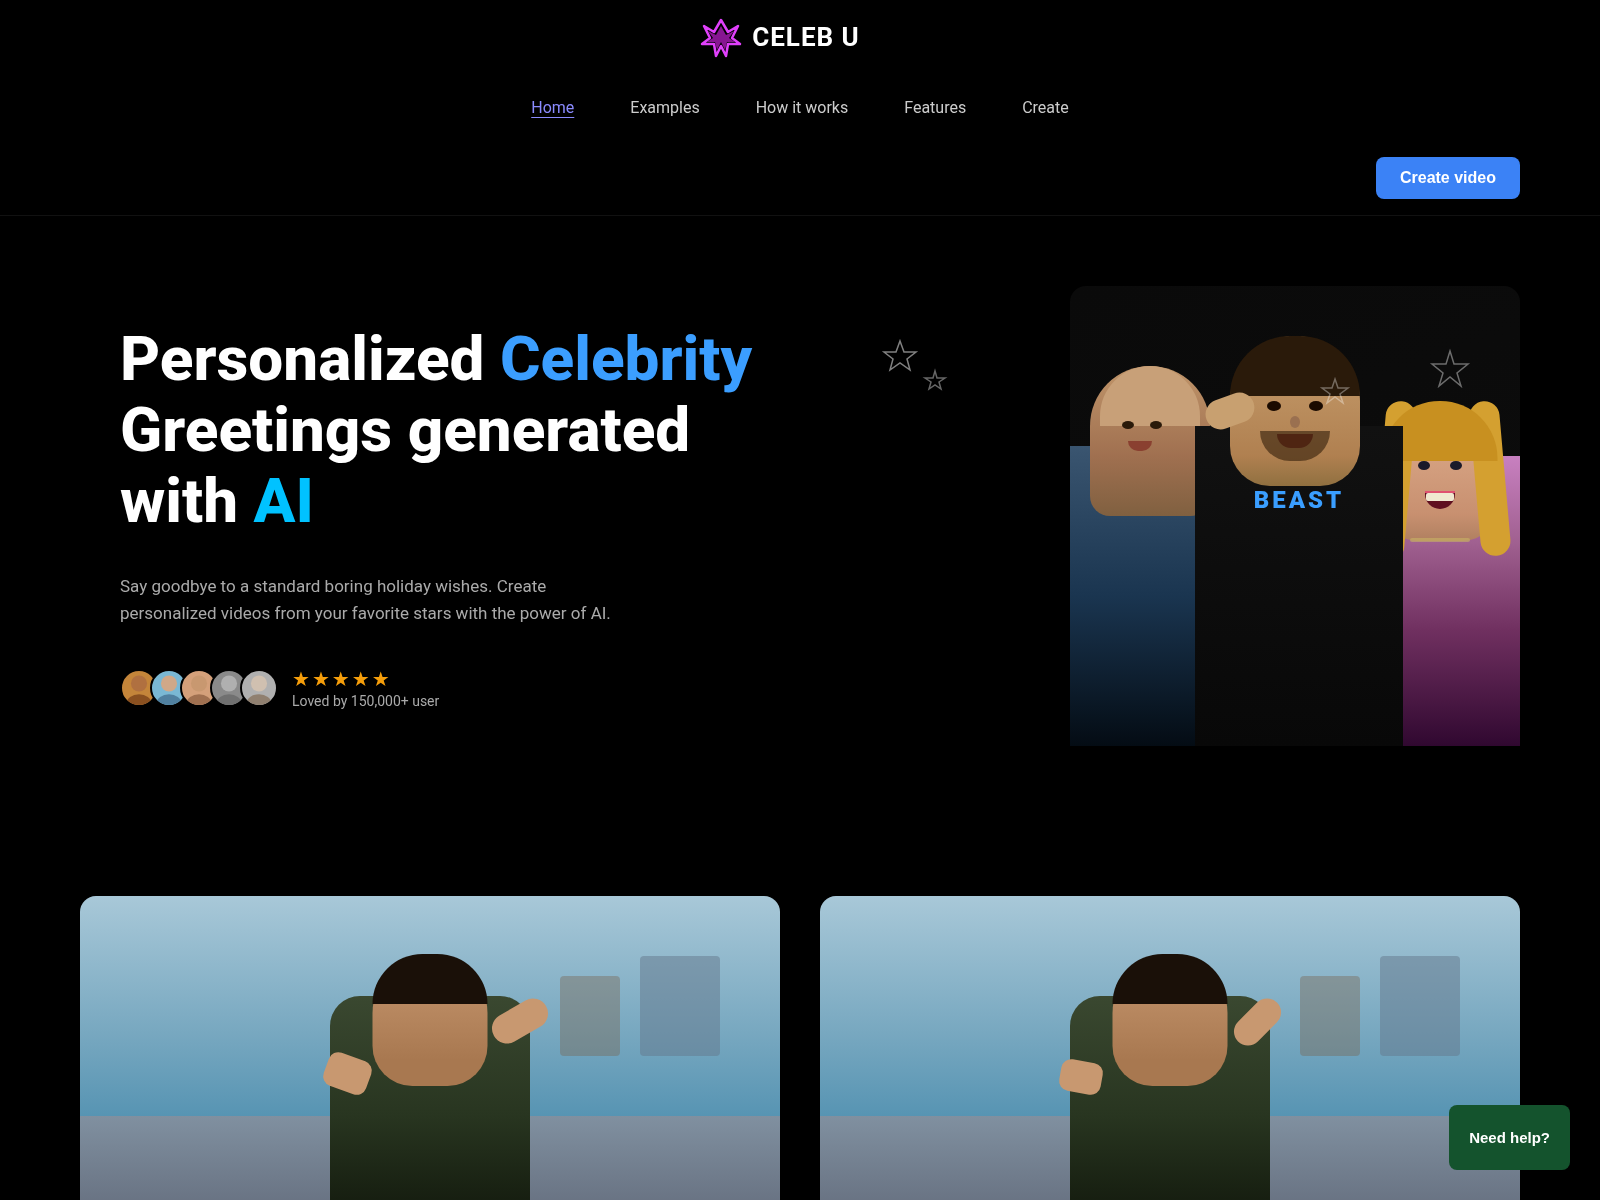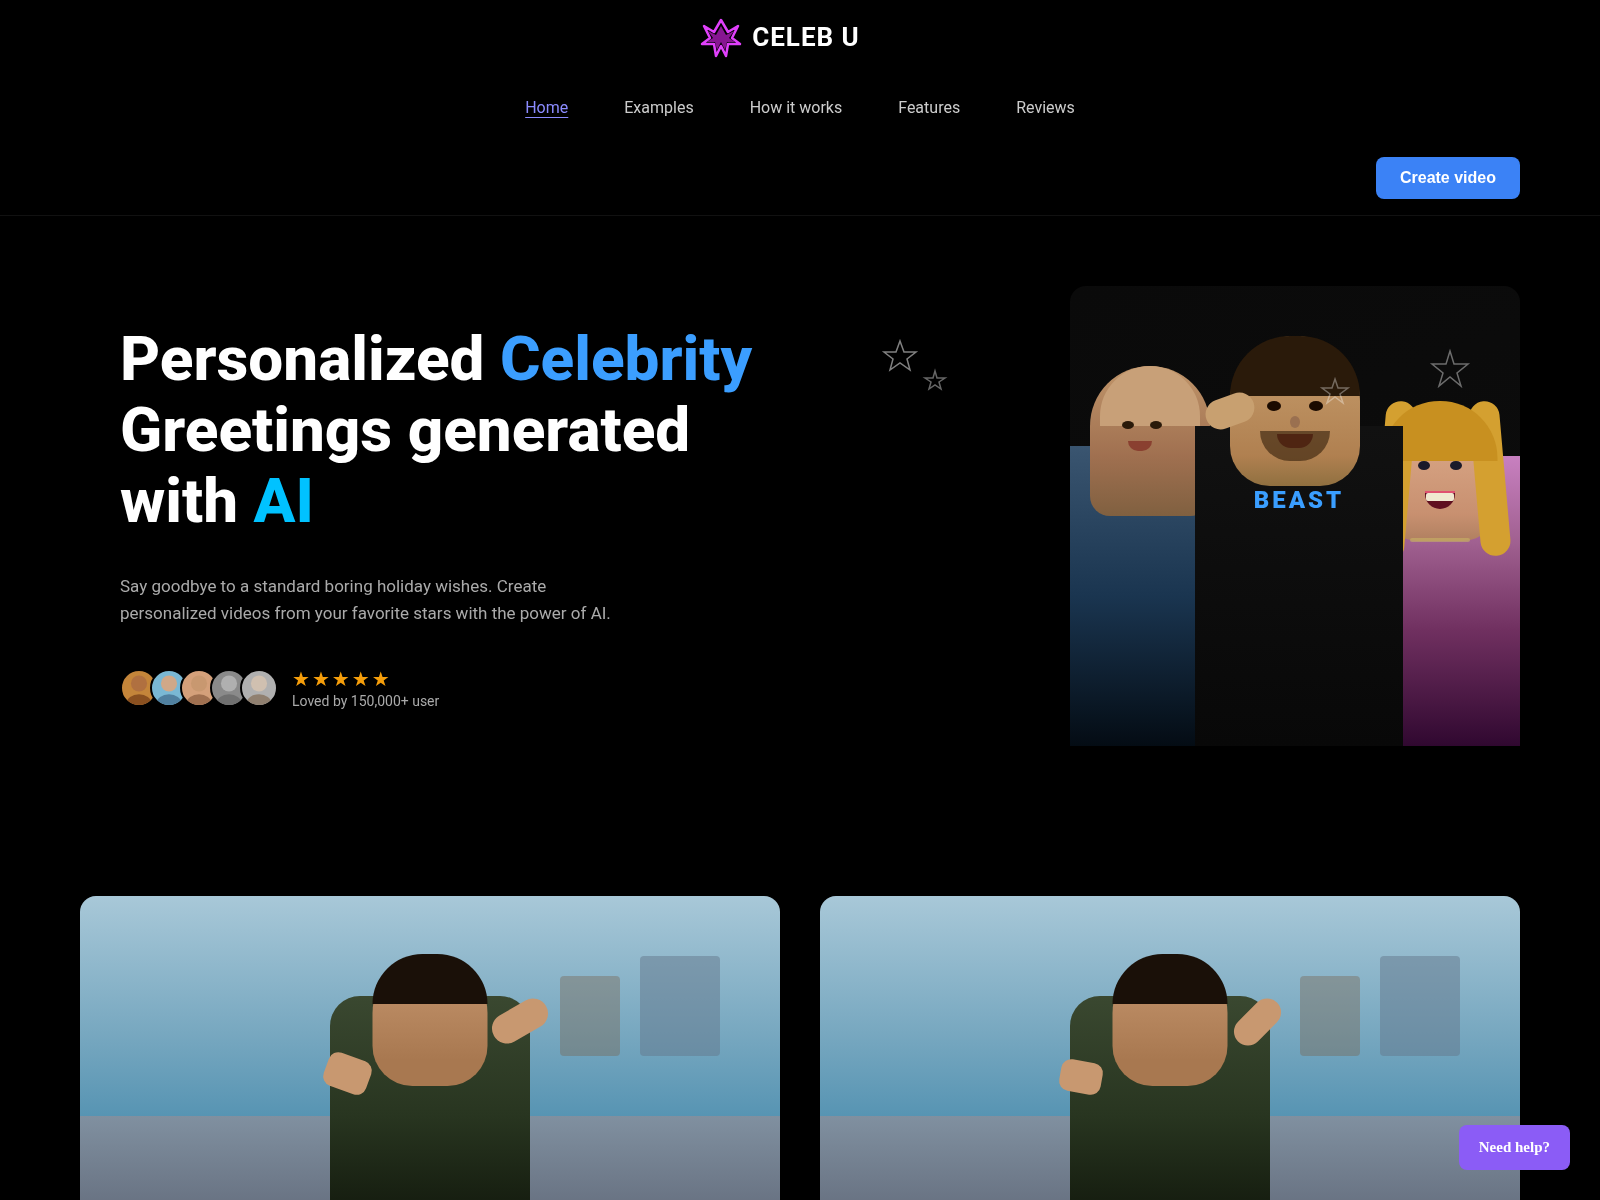--- a/index.html
+++ b/index.html
@@ -207,30 +207,29 @@
       background: #111;
       height: 340px;
       position: relative;
     }
 
     
     .need-help-btn {
       position: fixed;
       bottom: 30px;
       right: 30px;
-      background: #8b5cf6;
+      background: #14532d;
       color: #fff;
       border: none;
       border-radius: 8px;
-      padding: 14px 20px;
+      padding: 24px 20px;
       font-size: 15px;
       font-weight: 600;
       cursor: pointer;
       z-index: 1000;
-      font-family: Liberation Serif, serif;
     }
 
     
     .video-thumb {
       width: 100%;
       height: 100%;
       position: relative;
       overflow: hidden;
     }
   </style>
@@ -245,21 +244,21 @@
       <path d="M21 10 L26 19 L34 15 L29 22 L35 26 L27 26 L25 34 L21 26 L17 34 L15 26 L7 26 L13 22 L8 15 L16 19 Z" fill="#c020d0" opacity="0.7"></path>
     </svg>
     <span class="logo-text">CELEB U</span>
   </a>
 
   <div class="nav-links">
     <a class="nav-link active" href="#">Home</a>
     <a class="nav-link" href="#">Examples</a>
     <a class="nav-link" href="#">How it works</a>
     <a class="nav-link" href="#">Features</a>
-    <a class="nav-link" href="#">Reviews</a>
+    <a class="nav-link" href="#">Create</a>
   </div>
 
   <button class="nav-cta">Create video</button>
 </nav>
 
 <section class="hero">
   <div class="hero-left">
     <h1 class="hero-title">
       <span>Personalized </span><span class="highlight-blue">Celebrity</span>
       <br>

